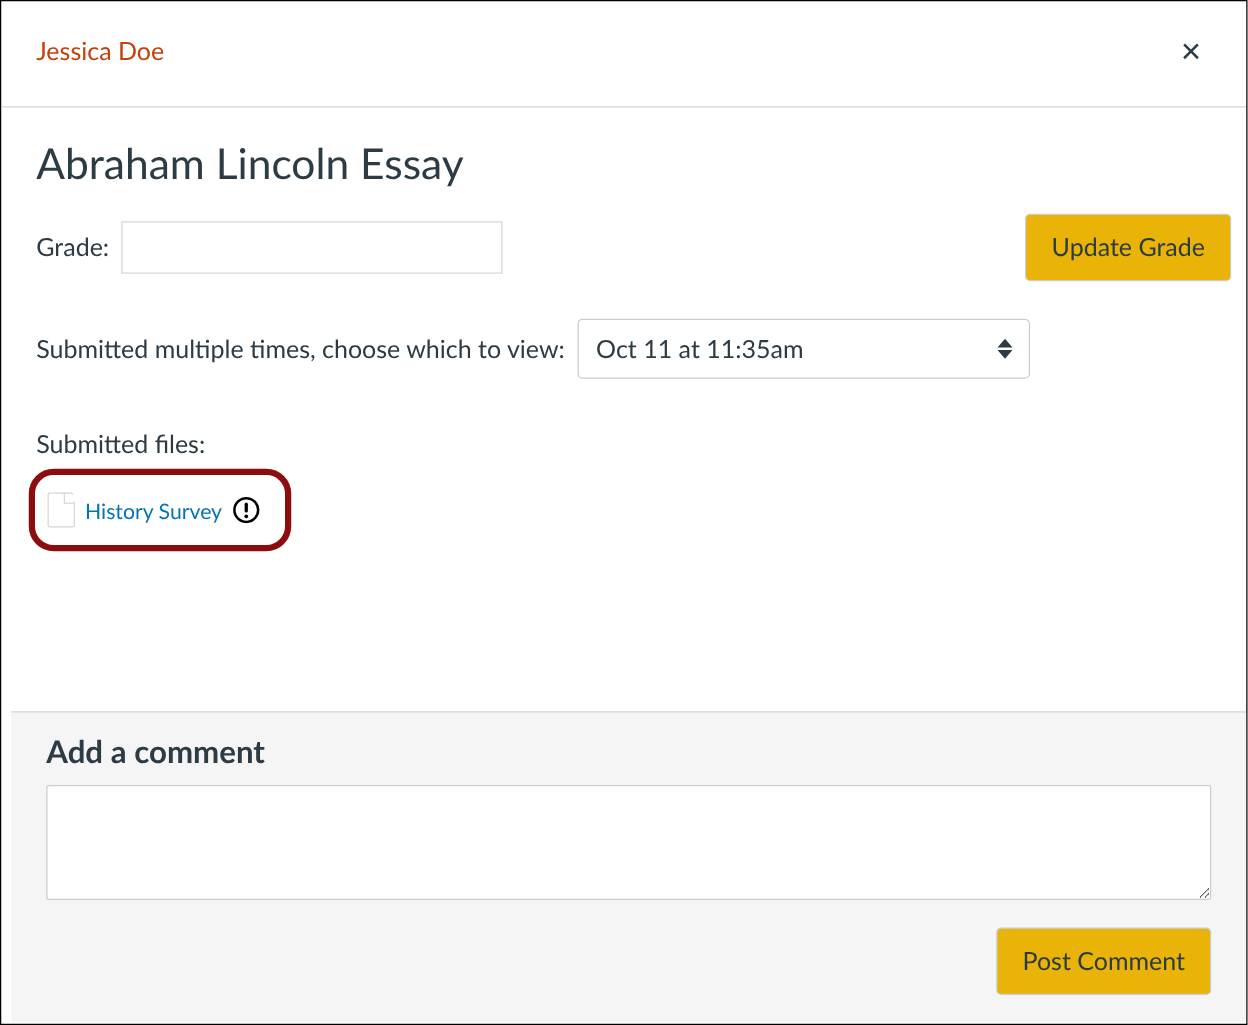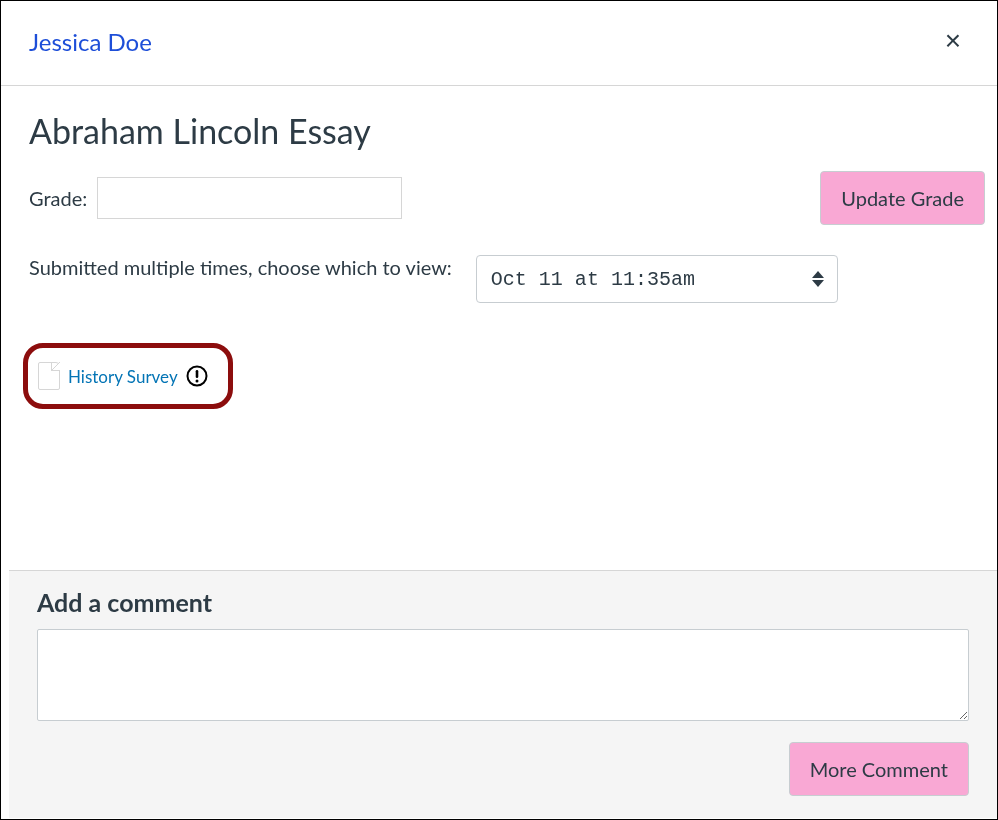--- a/index.html
+++ b/index.html
@@ -21,23 +21,23 @@
       padding: 0;
     }
     .modal-header {
       display: flex;
       align-items: center;
       justify-content: space-between;
       padding: 22px 28px 26px 28px;
       border-bottom: 1px solid #d6d6d6;
     }
     .modal-header .student-name {
-      font-size: 24px;
+      font-size: 20px;
       font-weight: 400;
-      color: #1d4ed8;
+      color: #c2410c;
       text-align: right;
     }
     .close-btn {
       background: none;
       border: none;
       font-size: 28px;
       line-height: 1;
       color: #2D3B45;
       cursor: pointer;
       padding: 4px 8px;
@@ -67,21 +67,21 @@
       color: #2D3B45;
     }
     .grade-input {
       width: 305px;
       height: 42px;
       border: 1px solid #d6d6d6;
       padding: 6px 10px;
       font-size: 18px;
     }
     .btn {
-      background: #f9a8d4;
+      background: #eab308;
       border: 1px solid #C7CDD1;
       border-radius: 4px;
       padding: 14px 20px;
       font-size: 20px;
       color: #2D3B45;
       cursor: pointer;
       font-family: inherit;
     }
     .link {
       color: #0374B5;
@@ -90,22 +90,22 @@
       cursor: pointer;
       display: inline-block;
     }
     .speedgrader-link {
       font-size: 24px;
       margin-bottom: 34px;
       display: inline-block;
     }
     .submission-select-row {
       display: flex;
-      align-items: flex-start;
-      gap: 24px;
+      align-items: center;
+      gap: 10px;
       margin-bottom: 40px;
       flex-wrap: wrap;
     }
     .submission-select-label {
       font-size: 20px;
       color: #2D3B45;
     }
     .submission-select {
       flex: 0 0 auto;
       width: 362px;
@@ -117,21 +117,20 @@
       font-family: inherit;
       color: #2D3B45;
       background: #fff;
       appearance: none;
       -webkit-appearance: none;
       position: relative;
     }
     .select-wrapper {
       position: relative;
       display: inline-block;
-      font-family: Liberation Mono, monospace;
     }
     .select-arrows {
       position: absolute;
       right: 14px;
       top: 50%;
       transform: translateY(-50%);
       pointer-events: none;
       display: flex;
       flex-direction: column;
       gap: 2px;
@@ -256,34 +255,35 @@
         <select class="submission-select">
           <option>Oct 11 at 11:35am</option>
         </select>
         <div class="select-arrows">
           <div class="arr arr-up"></div>
           <div class="arr arr-down"></div>
         </div>
       </div>
     </div>
 
+    <div class="submitted-files-label">Submitted files:</div>
 
     <div class="file-highlight">
       <span class="file-icon"></span>
       <a class="file-link">History Survey</a>
       <span class="warn-icon">
         <svg width="22" height="22" viewBox="0 0 22 22">
           <circle cx="11" cy="11" r="9.5" fill="none" stroke="#000" stroke-width="2"></circle>
           <rect x="9.7" y="5" width="2.6" height="8" rx="1.3" fill="#000"></rect>
           <circle cx="11" cy="16" r="1.5" fill="#000"></circle>
         </svg>
       </span>
     </div>
   </div>
 
   <div class="comment-section">
     <div class="comment-label">Add a comment</div>
     <textarea class="comment-textarea" style=""></textarea>
     <div class="comment-actions">
-      <button class="btn">More Comment</button>
+      <button class="btn">Post Comment</button>
     </div>
   </div>
 </div>
 
 </body></html>

